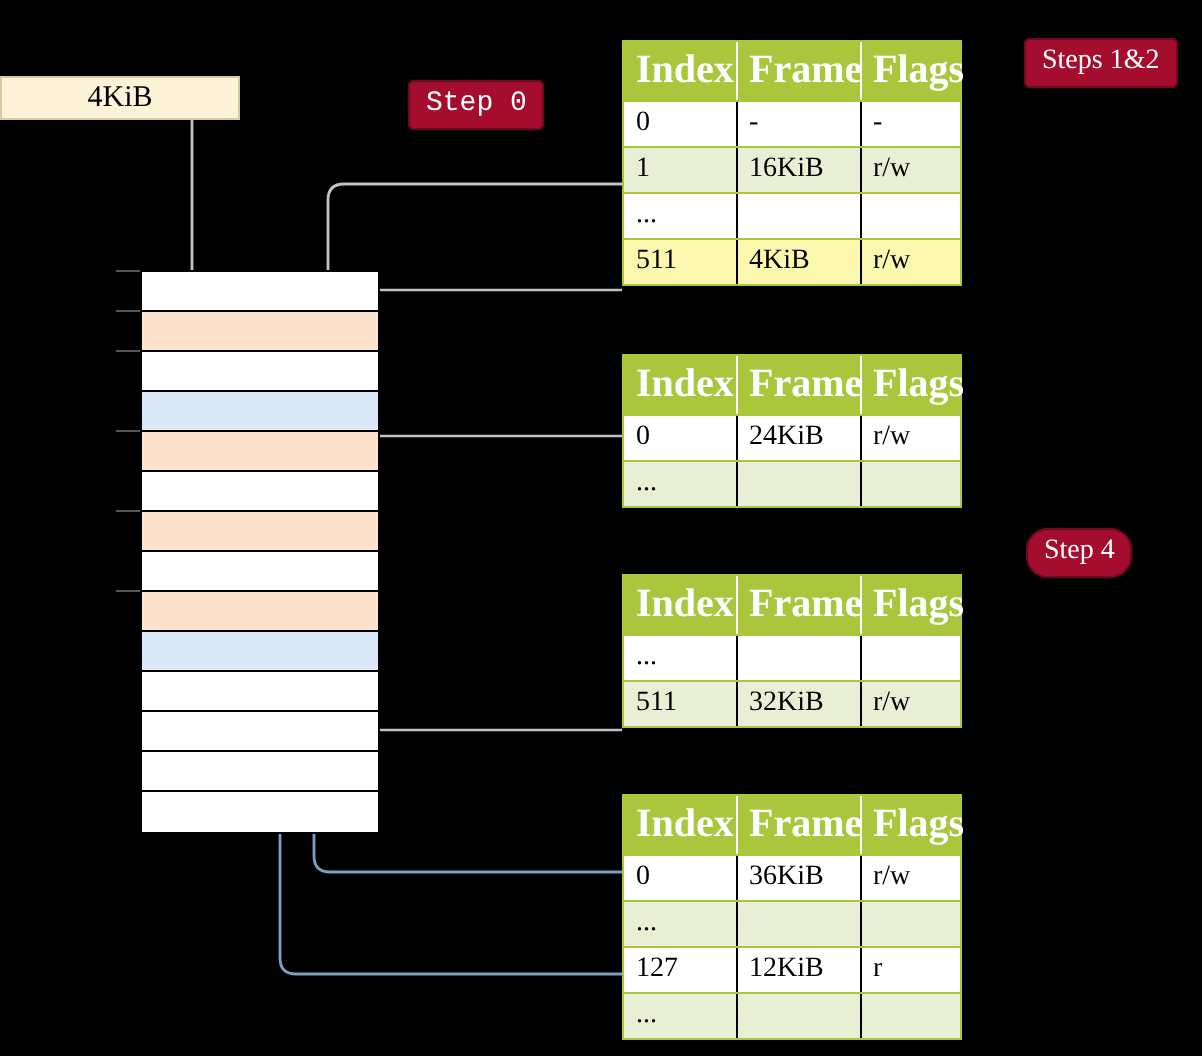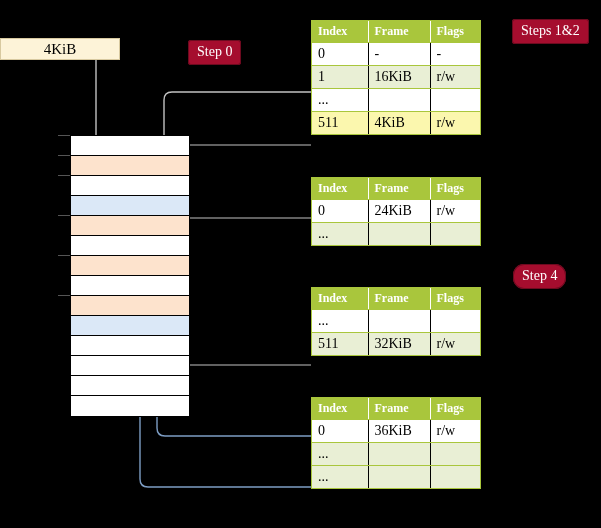--- a/index.html
+++ b/index.html
@@ -19,38 +19,38 @@
     font-size:15px;color:#000;box-sizing:border-box;
   }
 
   
   .badge{
     position:absolute;background:#a50d2e;color:#fff;
     font-size:14px;line-height:1;padding:5px 9px 6px;
     border-radius:3px;white-space:nowrap;
     box-shadow:0 0 0 1px #6d0a1f inset;
   }
-  .badge.b0{left:188px;top:40px;}
+  .badge.b0{left:204px;top:40px;font-family:Liberation Mono, monospace;}
   .badge.b12{left:512px;top:19px;}
   .badge.b3{left:518px;top:159px;}
   .badge.b4{left:513px;top:264px;border-radius:11px;}
 
   
   .mem{position:absolute;left:70px;top:135px;width:120px;border:1px solid #000;box-sizing:border-box;}
   .mem .cell{height:20px;border-bottom:1px solid #000;box-sizing:border-box;background:#fff;}
   .mem .cell:last-child{border-bottom:none;}
   .mem .cell.orange{background:#fde3cd;}
   .mem .cell.blue{background:#dbe8f7;}
   .tick{position:absolute;left:58px;width:12px;height:0;border-top:1px solid #555;}
 
   
   .ptable{position:absolute;border:1px solid #a9c63c;border-collapse:collapse;background:#fff;}
   .ptable table{border-collapse:collapse;table-layout:fixed;width:168px;}
   .ptable th{
-    background:#a9c63c;color:#fff;font-weight:bold;font-size:12px;
+    background:#a9c63c;color:#fff;font-weight:bold;font-size:20px;
     text-align:left;padding:3px 6px;border-right:1px solid #fff;
     border-bottom:1px solid #a9c63c;
   }
   .ptable th:last-child{border-right:none;}
   .ptable td{
     font-size:14px;padding:3px 6px;border-right:1px solid #000;
     border-bottom:1px solid #a9c63c;height:19px;box-sizing:border-box;
     color:#000;vertical-align:middle;
   }
   .ptable td:last-child{border-right:none;}
@@ -262,20 +262,25 @@
           <tr>
             <td>0</td>
             <td>36KiB</td>
             <td>r/w</td>
           </tr>
           <tr class="alt">
             <td>...</td>
             <td></td>
             <td></td>
           </tr>
+          <tr>
+            <td>127</td>
+            <td>12KiB</td>
+            <td>r</td>
+          </tr>
           <tr class="alt">
             <td>...</td>
             <td></td>
             <td></td>
           </tr>
         </tbody>
       </table>
     </div>
 
 </div>

